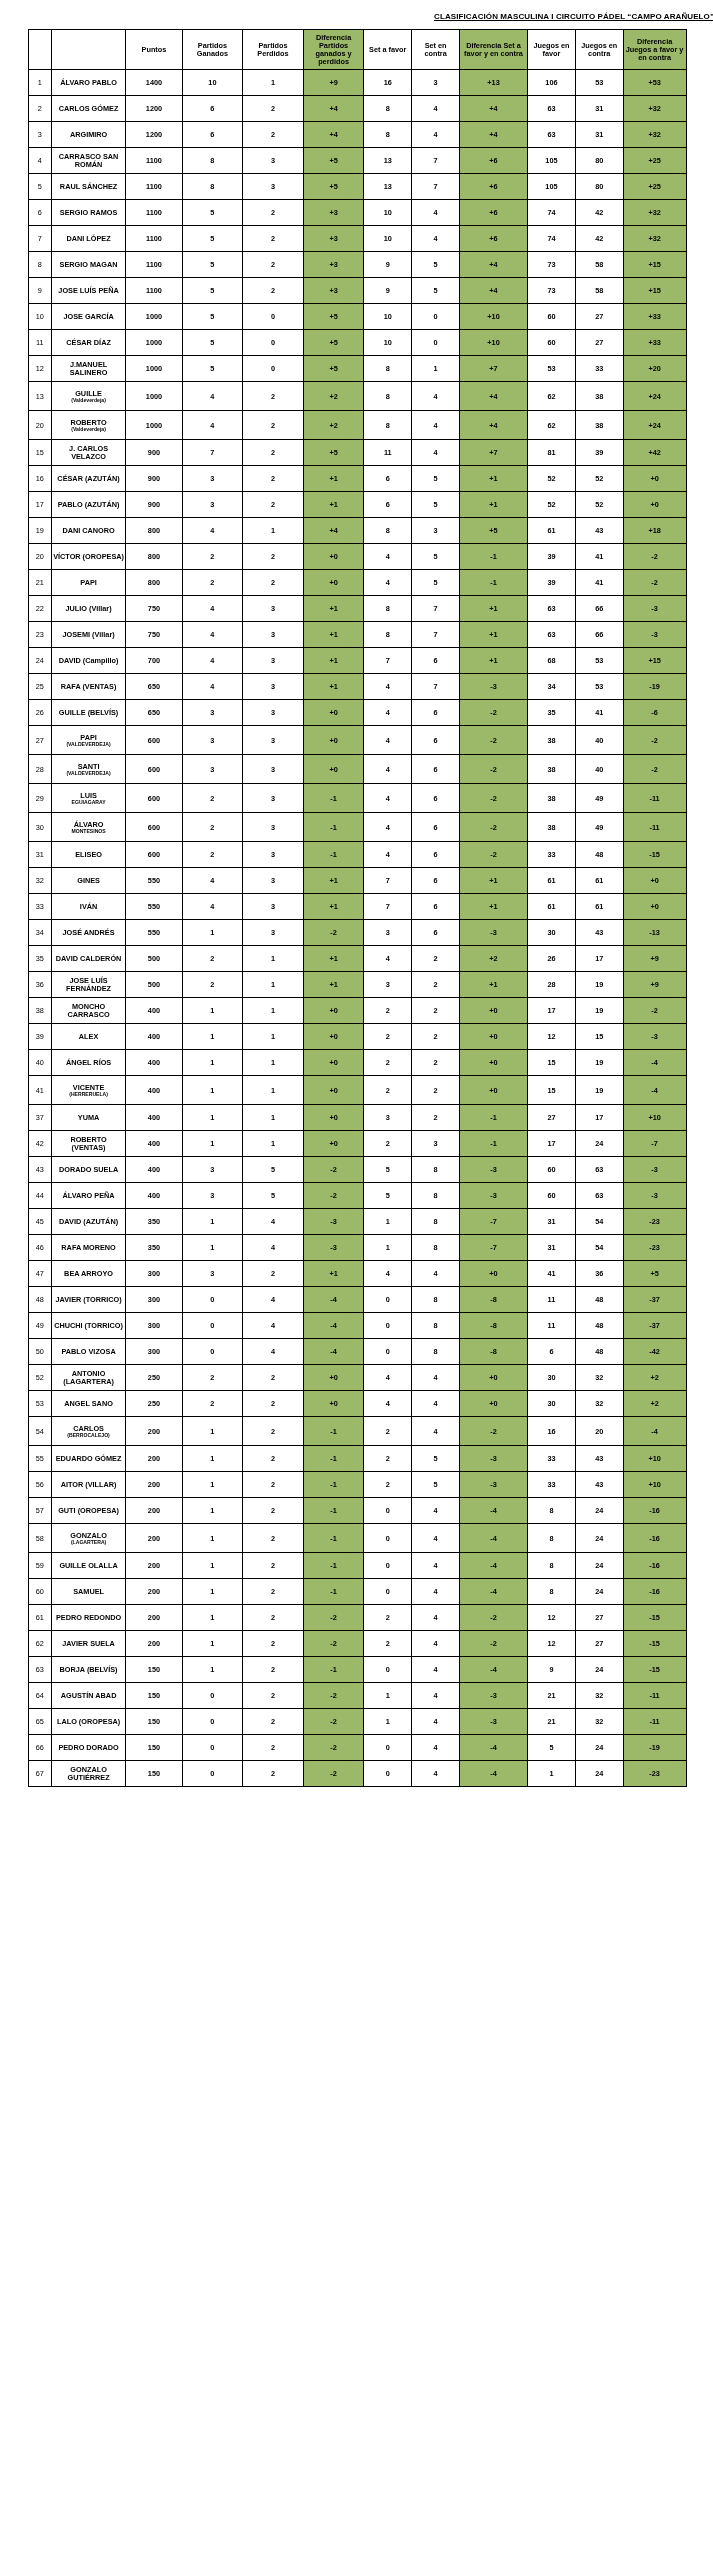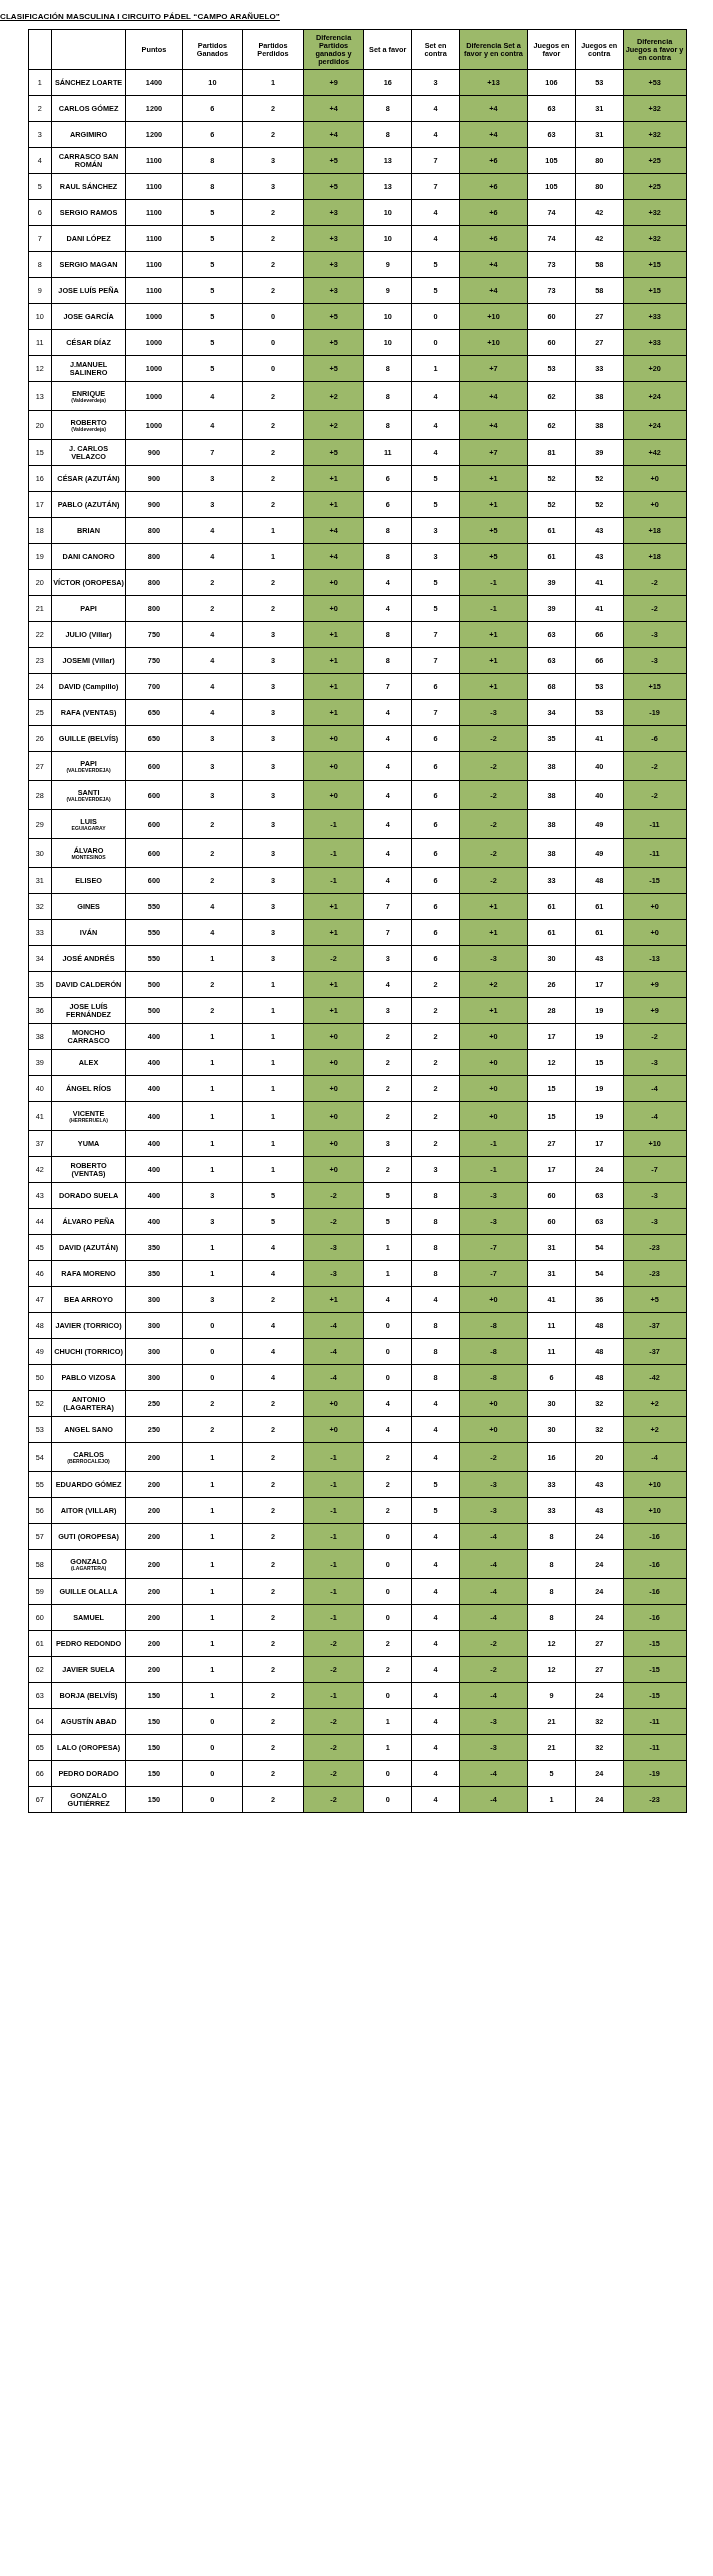--- a/index.html
+++ b/index.html
@@ -9,21 +9,21 @@
     font-family: "Liberation Sans", sans-serif;
   }
   .page {
     width: 714px;
     min-height: 2576px;
     background: #ffffff;
     position: relative;
     padding: 0;
   }
   .title {
-    text-align: left;
+    text-align: right;
     font-size: 8px;
     font-weight: bold;
     letter-spacing: 0.1px;
     padding: 11.7px 0 8.8px 0;
     text-decoration: underline;
     color: #000;
   }
   table.rank {
     border-collapse: collapse;
     margin: 0 auto;
@@ -124,21 +124,21 @@
         <th>Set en contra</th>
         <th class="green">Diferencia Set a favor y en contra</th>
         <th>Juegos en favor</th>
         <th>Juegos en contra</th>
         <th class="green">Diferencia Juegos a favor y en contra</th>
       </tr>
     </thead>
     <tbody id="tbody">
         <tr class="r">
           <td class="pos">1</td>
-          <td class="name"><span>SÁNCHEZ LOARTE</span></td>
+          <td class="name"><span>ÁLVARO PABLO</span></td>
           <td class="num">1400</td>
           <td class="num">10</td>
           <td class="num">1</td>
           <td class="num green">+9</td>
           <td class="num">16</td>
           <td class="num">3</td>
           <td class="num green">+13</td>
           <td class="num">106</td>
           <td class="num">53</td>
           <td class="num green">+53</td>
@@ -292,21 +292,21 @@
           <td class="num green">+5</td>
           <td class="num">8</td>
           <td class="num">1</td>
           <td class="num green">+7</td>
           <td class="num">53</td>
           <td class="num">33</td>
           <td class="num green">+20</td>
         </tr>
         <tr class="r tall">
           <td class="pos">13</td>
-          <td class="name"><span>ENRIQUE</span><span class="club">(Valdeverdeja)</span></td>
+          <td class="name"><span>GUILLE</span><span class="club">(Valdeverdeja)</span></td>
           <td class="num">1000</td>
           <td class="num">4</td>
           <td class="num">2</td>
           <td class="num green">+2</td>
           <td class="num">8</td>
           <td class="num">4</td>
           <td class="num green">+4</td>
           <td class="num">62</td>
           <td class="num">38</td>
           <td class="num green">+24</td>
@@ -359,34 +359,20 @@
           <td class="num">900</td>
           <td class="num">3</td>
           <td class="num">2</td>
           <td class="num green">+1</td>
           <td class="num">6</td>
           <td class="num">5</td>
           <td class="num green">+1</td>
           <td class="num">52</td>
           <td class="num">52</td>
           <td class="num green">+0</td>
-        </tr>
-        <tr class="r">
-          <td class="pos">18</td>
-          <td class="name"><span>BRIAN</span></td>
-          <td class="num">800</td>
-          <td class="num">4</td>
-          <td class="num">1</td>
-          <td class="num green">+4</td>
-          <td class="num">8</td>
-          <td class="num">3</td>
-          <td class="num green">+5</td>
-          <td class="num">61</td>
-          <td class="num">43</td>
-          <td class="num green">+18</td>
         </tr>
         <tr class="r">
           <td class="pos">19</td>
           <td class="name"><span>DANI CANORO</span></td>
           <td class="num">800</td>
           <td class="num">4</td>
           <td class="num">1</td>
           <td class="num green">+4</td>
           <td class="num">8</td>
           <td class="num">3</td>

